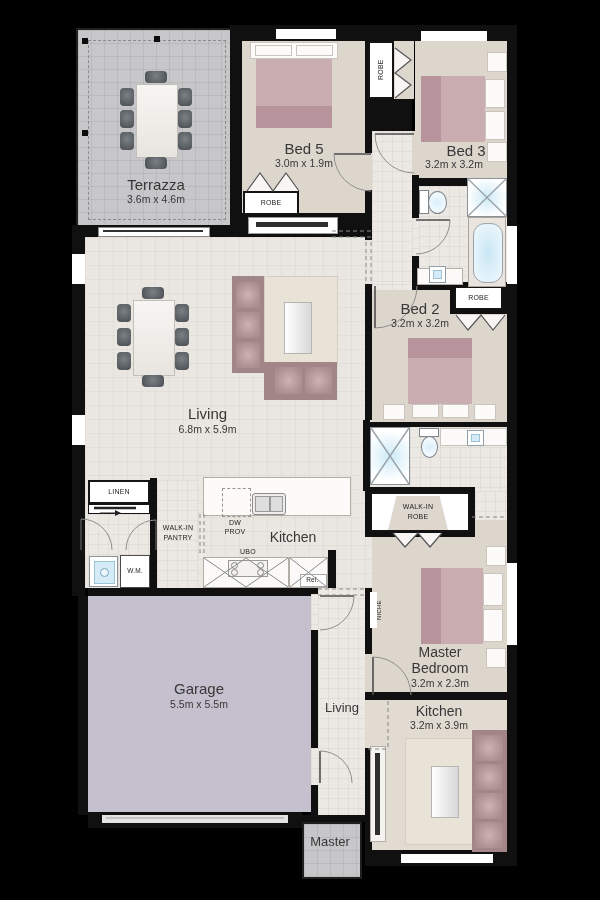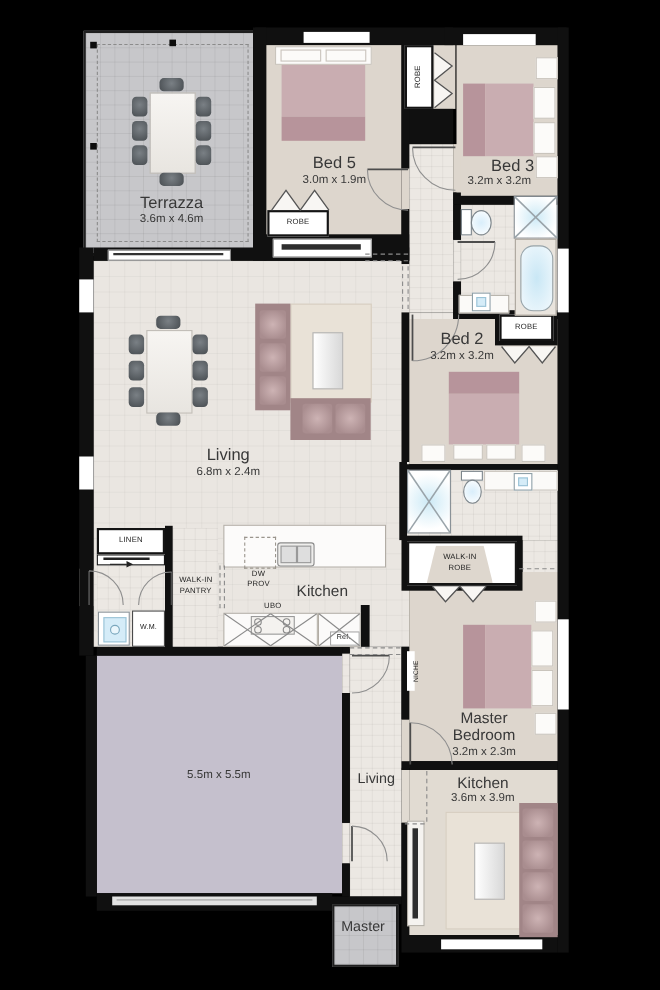--- a/index.html
+++ b/index.html
@@ -348,29 +348,30 @@
   <div class="lbl nm" style="left:262px;top:140px;width:84px;">Bed 5</div>
   <div class="lbl dm" style="left:259px;top:157px;width:90px;">3.0m x 1.9m</div>
 
   <div class="lbl nm" style="left:424px;top:142px;width:84px;">Bed 3</div>
   <div class="lbl dm" style="left:409px;top:158px;width:90px;">3.2m x 3.2m</div>
 
   <div class="lbl nm" style="left:378px;top:300px;width:84px;">Bed 2</div>
   <div class="lbl dm" style="left:375px;top:317px;width:90px;">3.2m x 3.2m</div>
 
   <div class="lbl nm" style="left:150px;top:405px;width:115px;">Living</div>
-  <div class="lbl dm" style="left:150px;top:423px;width:115px;">6.8m x 2.4m</div>
+  <div class="lbl dm" style="left:150px;top:423px;width:115px;">6.8m x 5.9m</div>
 
   <div class="lbl nm" style="left:238px;top:529px;width:110px;font-size:14px;">Kitchen</div>
 
+  <div class="lbl nm" style="left:129px;top:680px;width:140px;">Garage</div>
   <div class="lbl dm" style="left:129px;top:698px;width:140px;">5.5m x 5.5m</div>
 
   <div class="lbl nm" style="left:396px;top:644px;width:88px;font-size:14px;">Master</div>
   <div class="lbl nm" style="left:396px;top:660px;width:88px;font-size:14px;">Bedroom</div>
   <div class="lbl dm" style="left:396px;top:677px;width:88px;">3.2m x 2.3m</div>
 
   <div class="lbl nm" style="left:394px;top:703px;width:90px;font-size:14px;">Kitchen</div>
-  <div class="lbl dm" style="left:392px;top:719px;width:94px;">3.6m x 3.9m</div>
+  <div class="lbl dm" style="left:392px;top:719px;width:94px;">3.2m x 3.9m</div>
 
   <div class="lbl nm" style="left:316px;top:700px;width:52px;font-size:13px;">Living</div>
   <div class="lbl nm" style="left:302px;top:834px;width:56px;font-size:13px;">Master</div>
 
 </div>
 
 </body></html>

